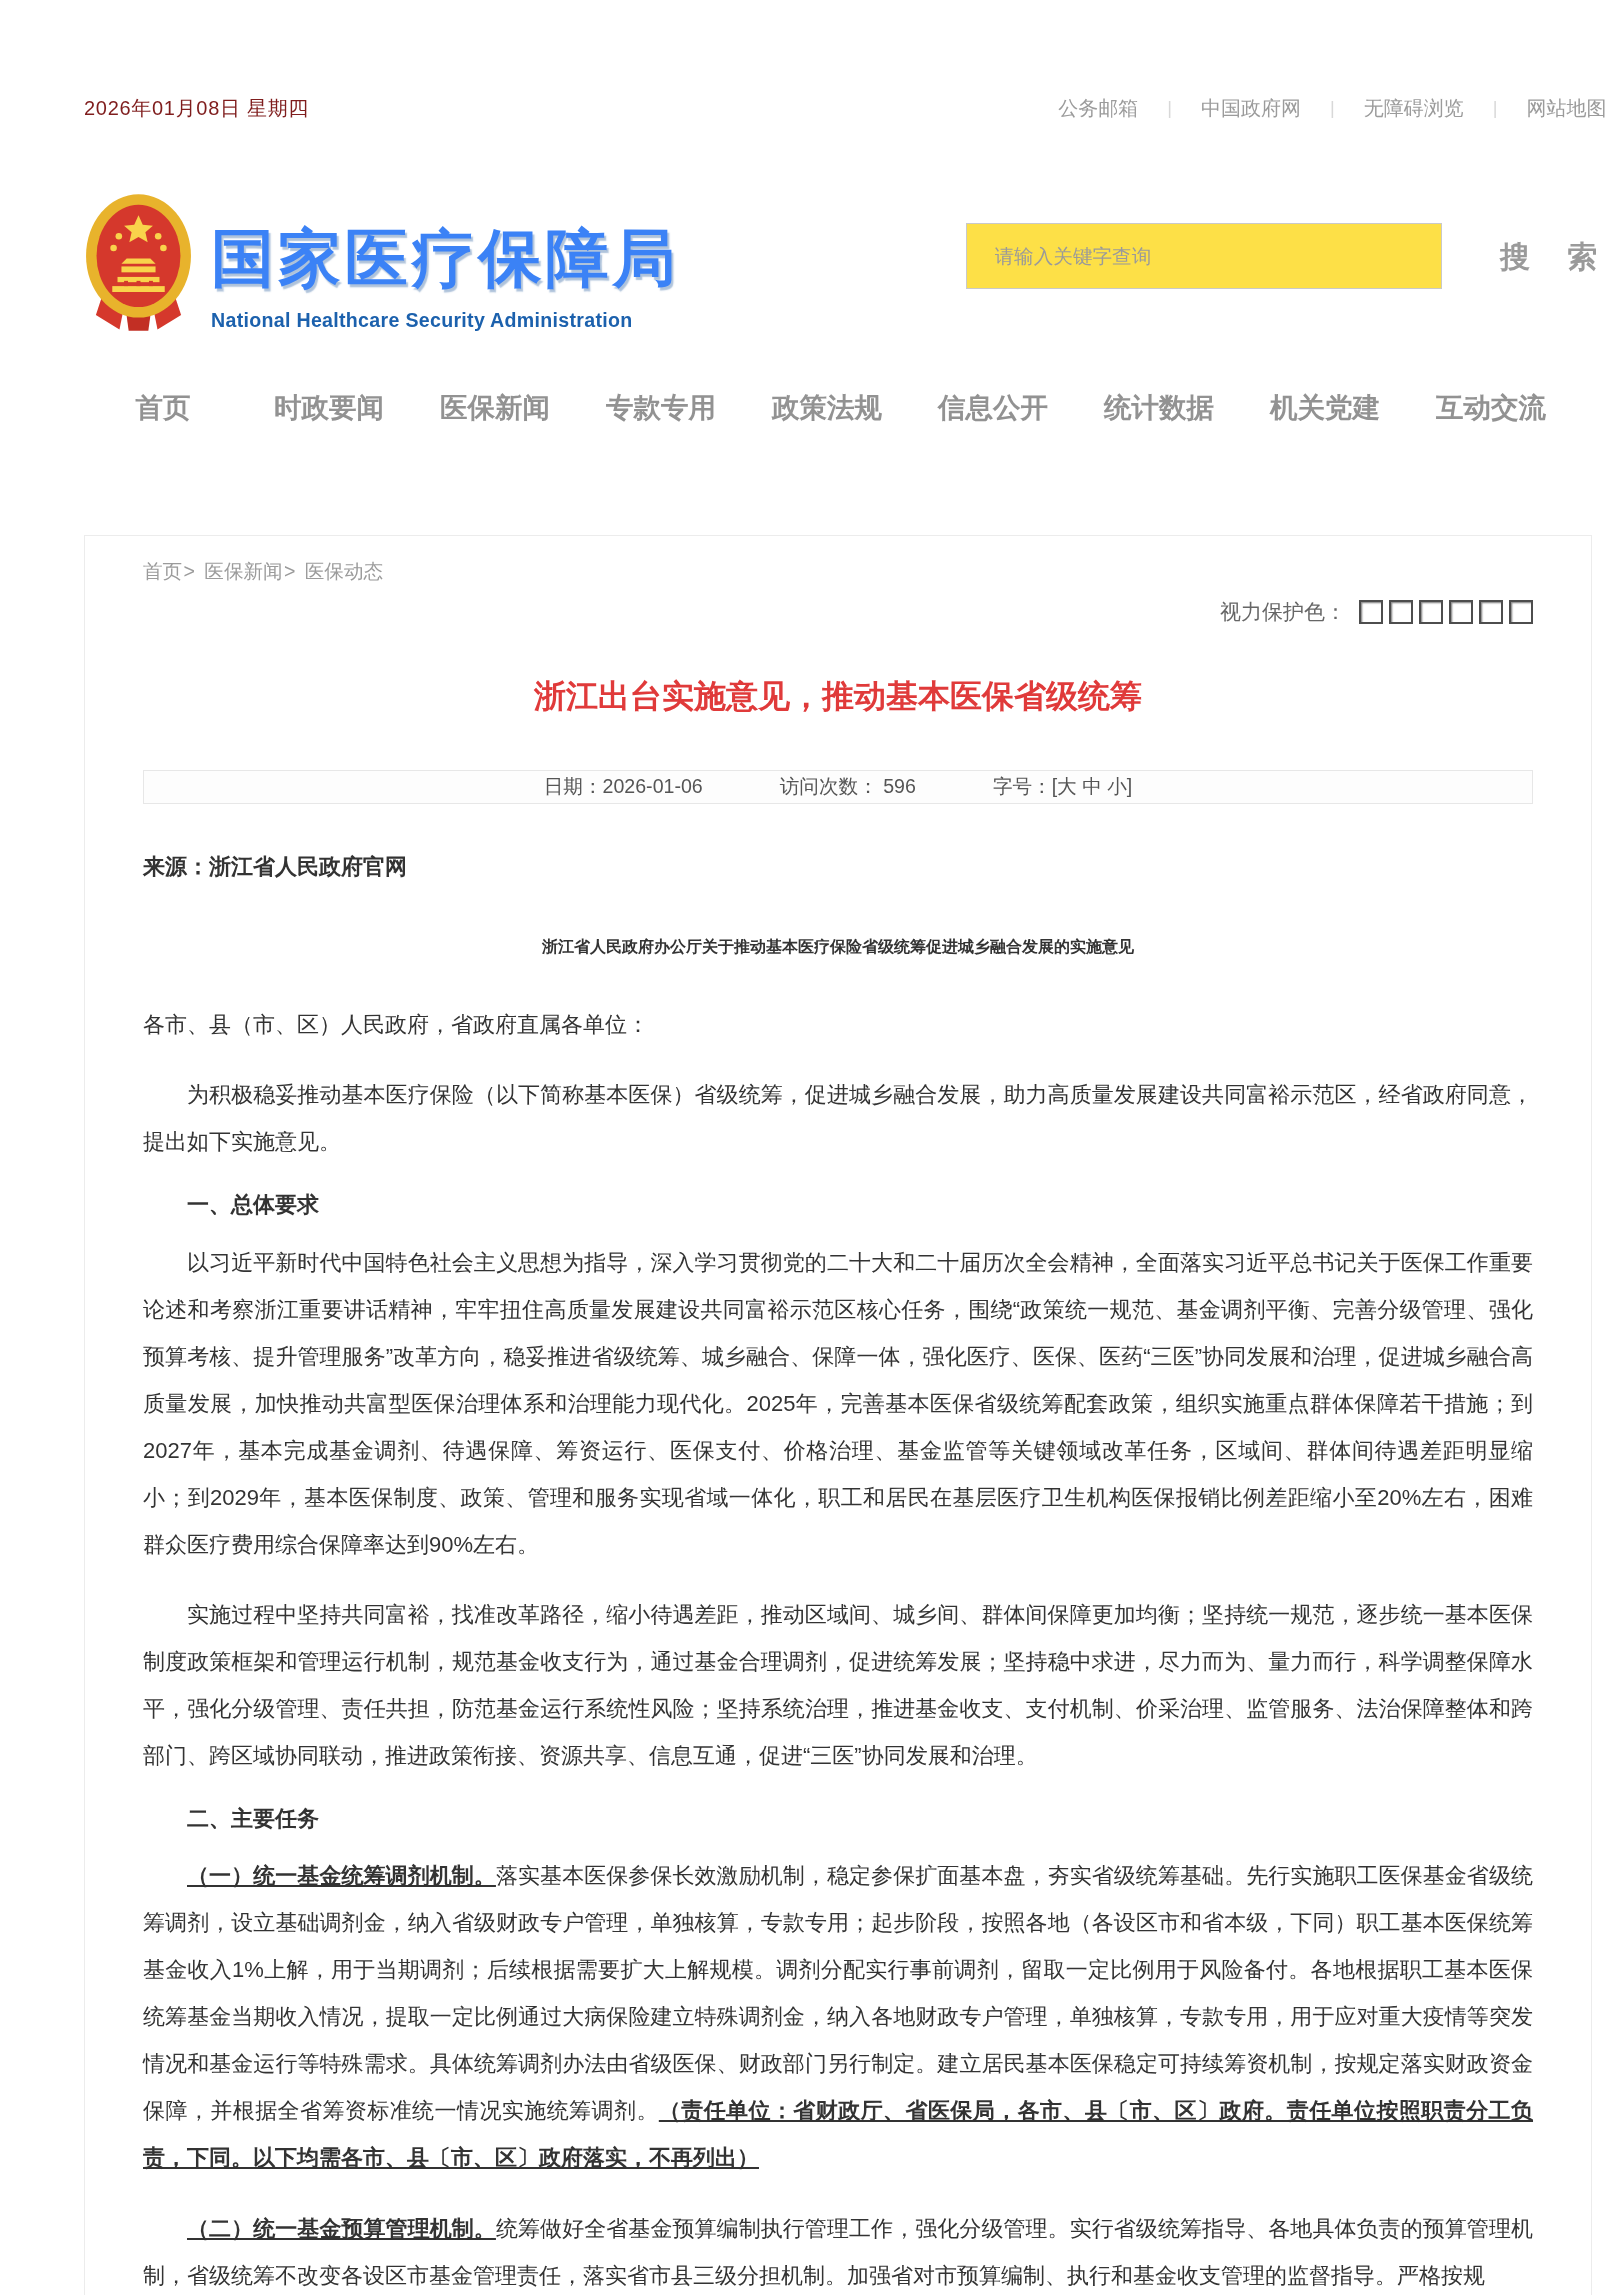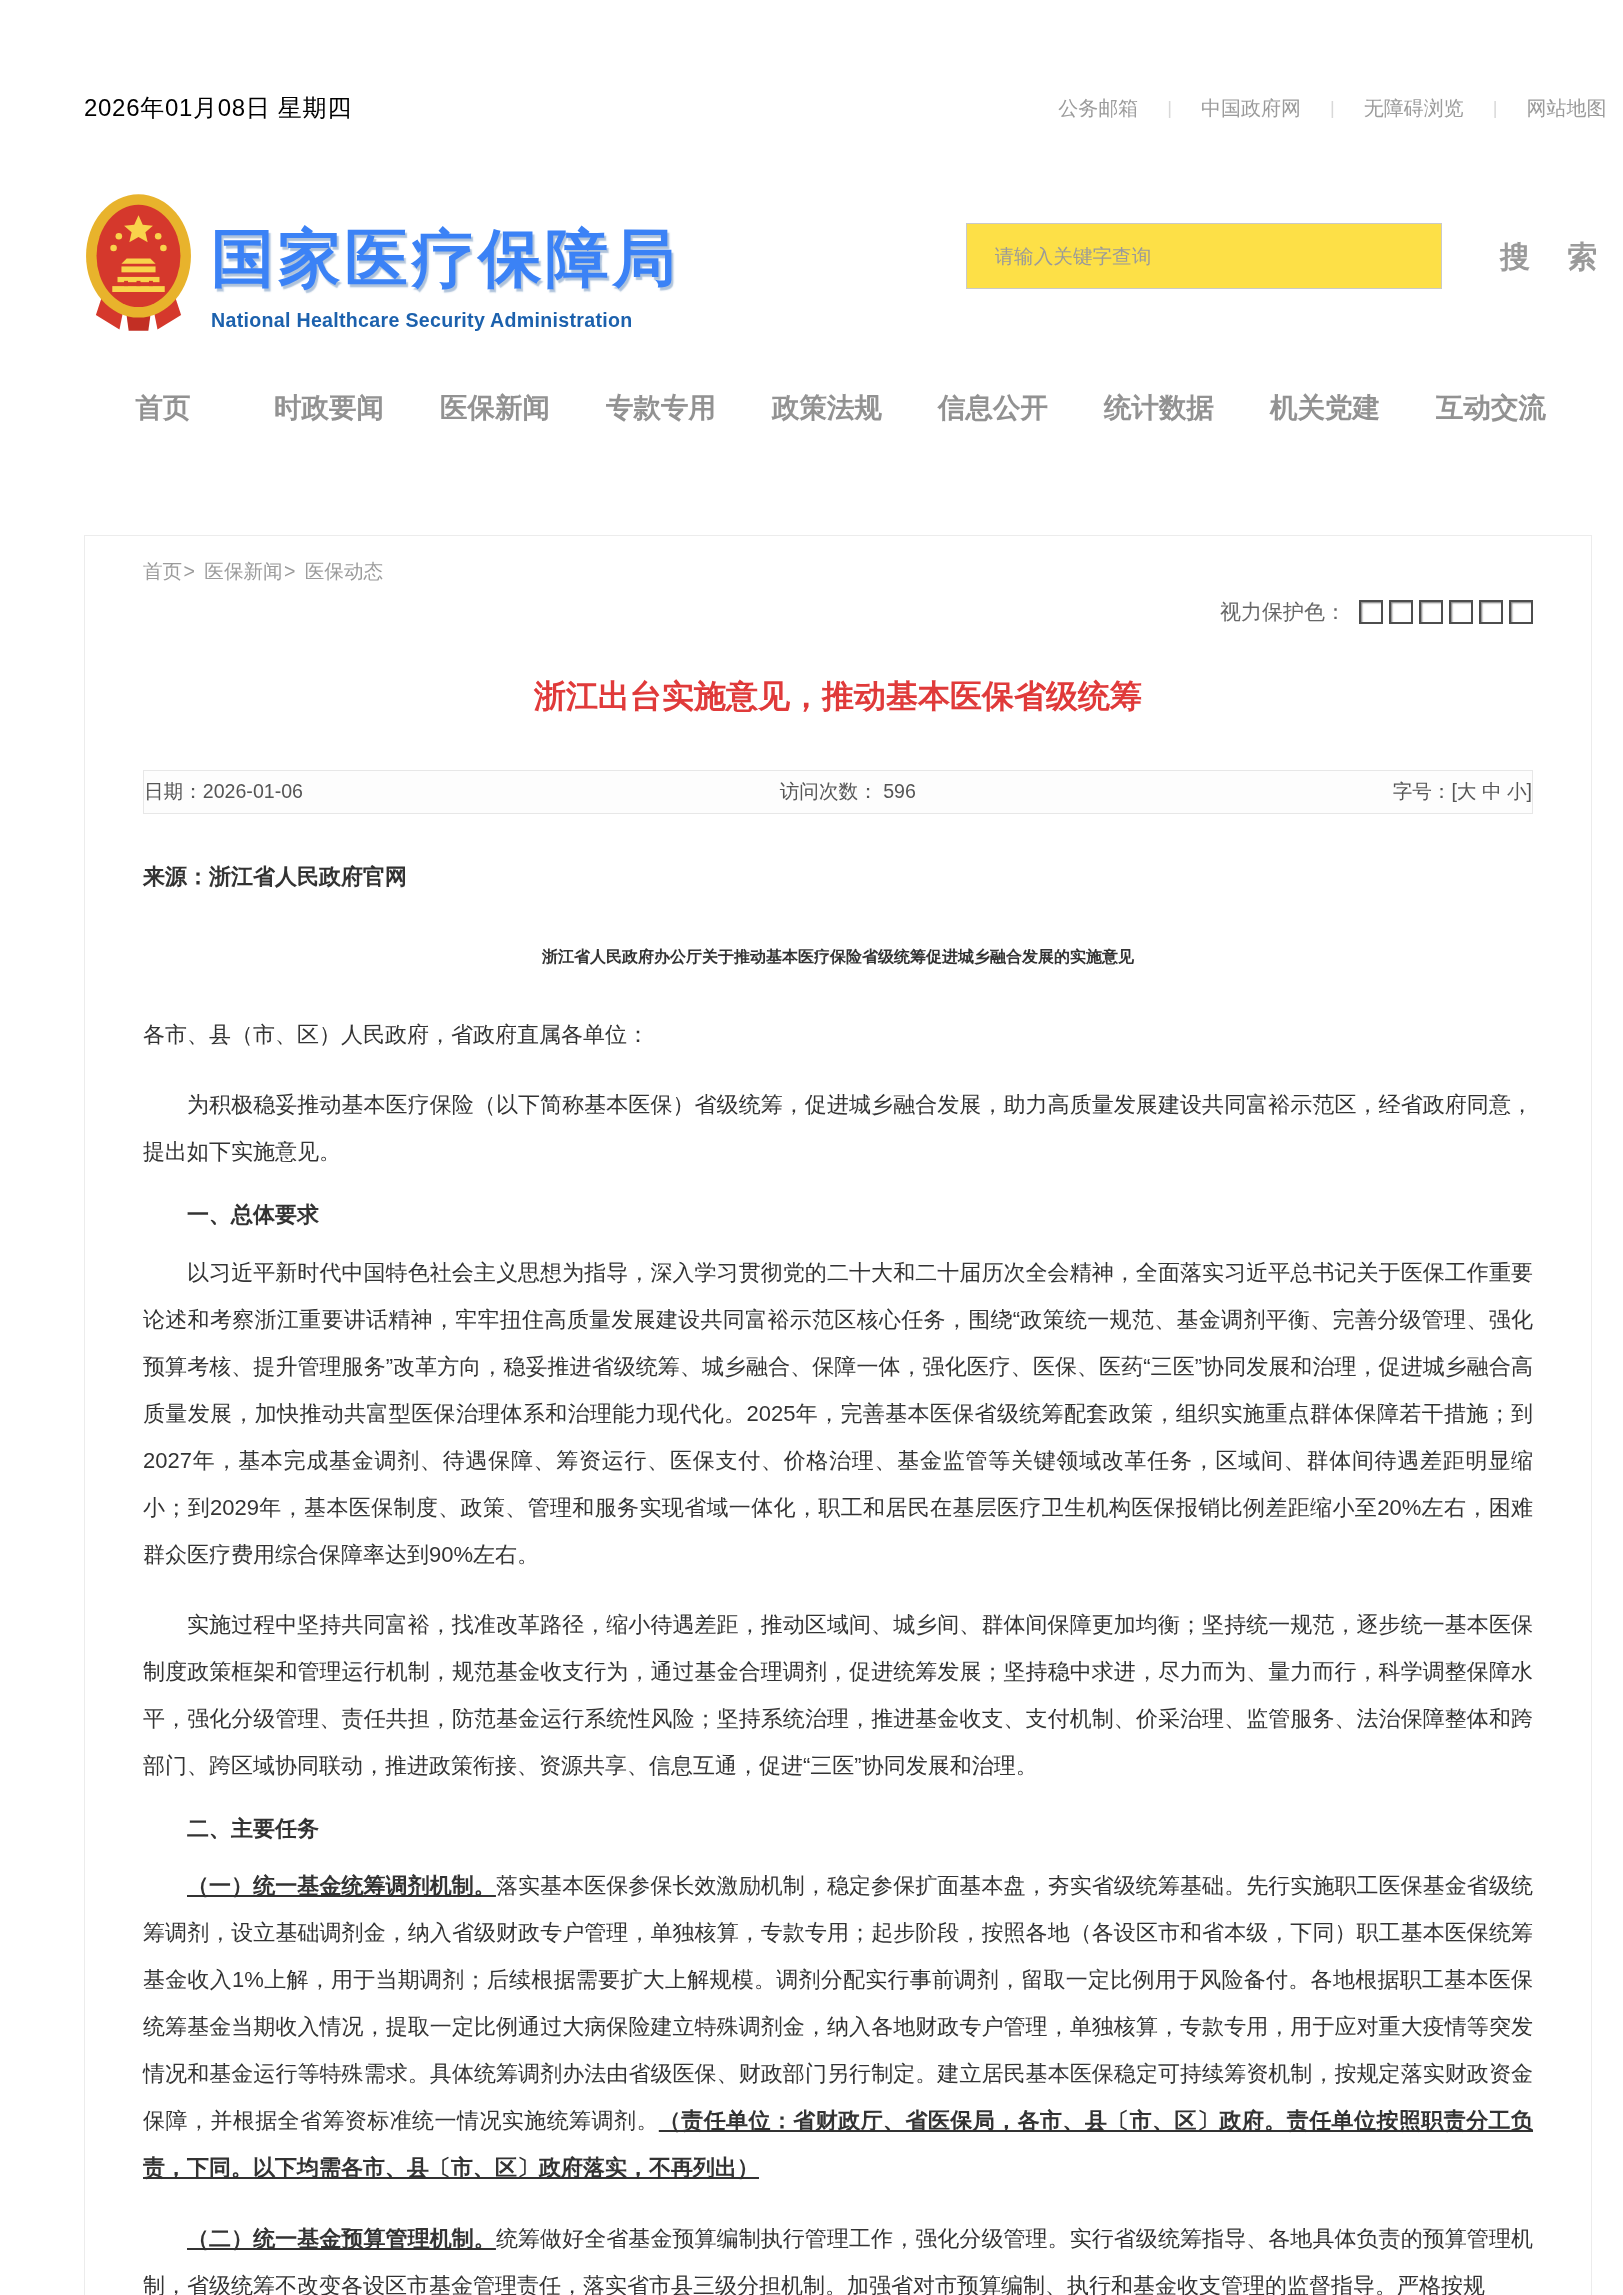--- a/index.html
+++ b/index.html
@@ -3,21 +3,21 @@
 <meta charset="utf-8">
 <style>
   * { margin:0; padding:0; box-sizing:border-box; }
   html,body { width:1623px; height:2295px; overflow:hidden; background:#fff;
     font-family:"Liberation Sans","DejaVu Sans",sans-serif; }
   body { position:relative; color:#333; }
 
   
   .topbar { position:absolute; left:84px; top:93px; right:16.4px; height:30px;
     display:flex; justify-content:space-between; align-items:center; }
-  .topbar .date { font-size:24px; color:#000000; letter-spacing:0.7px;text-align:right; }
+  .topbar .date { font-size:20px; color:#7f1d1d; letter-spacing:0.7px;text-align:right; }
   .toplinks { display:flex; align-items:center; white-space:nowrap; }
   .toplinks .tlink { font-size:20px; color:#9b9b9b; cursor:pointer; }
   .toplinks .sep { color:#d8d8d8; font-size:18.3px; margin:0 29px; }
 
   
   .emblem { position:absolute; left:84px; top:193px; width:109px; height:139px; }
   .logoblock { position:absolute; left:211px; top:216px; }
   .site-cn { font-size:63px; font-weight:900; color:#3b82f6; letter-spacing:3.9px;
     text-shadow:2px 2.6px 1.3px rgba(23,80,148,0.35); }
   .site-en { font-size:19.6px; font-weight:bold; color:#1c61ad; margin-top:6.5px; letter-spacing:0.3px; }
@@ -38,22 +38,22 @@
   .crumb-row { margin-top:22px; font-size:19.6px; color:#9b9b9b; }
   .crumb { cursor:pointer; }
   .crumb-sep { margin:0 3.9px 0 1.3px; }
   .protect-row { margin-top:11.8px; display:flex; justify-content:flex-end; align-items:center; height:30px; }
   .protect-label { font-size:21px; color:#666; margin-right:6.5px; }
   .swatch { width:23.6px; height:23.6px; background:#fff; border:2px solid #4d4d4d; margin-left:6.5px;
     box-shadow:inset 1.3px 1.3px 1.3px rgba(0,0,0,0.45); cursor:pointer; }
 
   .art-title { margin-top:48px; text-align:center; font-size:32px; font-weight:bold; color:#e03a3a; }
 
-  .meta-bar { margin-top:51px; height:44px; border:0.7px solid #e7e7e7; background:#fdfdfd;
-    display:flex; justify-content:space-between; align-items:center; gap:77px; font-size:19.6px; color:#555; }
+  .meta-bar { margin-top:51px; height:34px; border:0.7px solid #e7e7e7; background:#fdfdfd;
+    display:flex; justify-content:center; align-items:center; gap:77px; font-size:19.6px; color:#555; }
   .meta-item { white-space:nowrap; }
   .meta-item .opt { cursor:pointer; }
 
   .art-body { margin-top:37px; font-size:22px; line-height:47px; color:#333; text-align:justify; }
   .src-line { font-weight:bold; margin-bottom:0; }
   .doc-title { margin-top:41px; text-align:center; font-weight:bold; font-size:16px; line-height:31px; }
   .para { margin-top:23.6px; }
   .para.indent { text-indent:2em; }
   .para.heading { font-weight:bold; margin-top:15.7px; }
   .para.body-p { margin-top:10.5px; }

